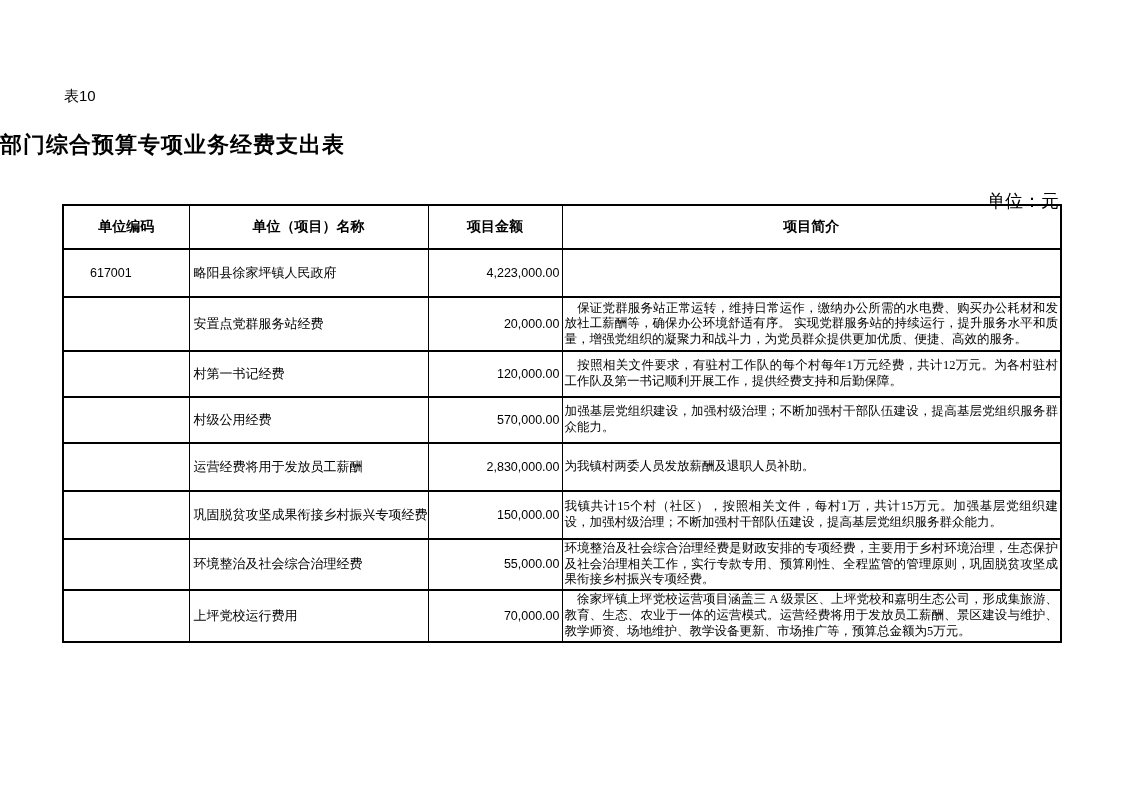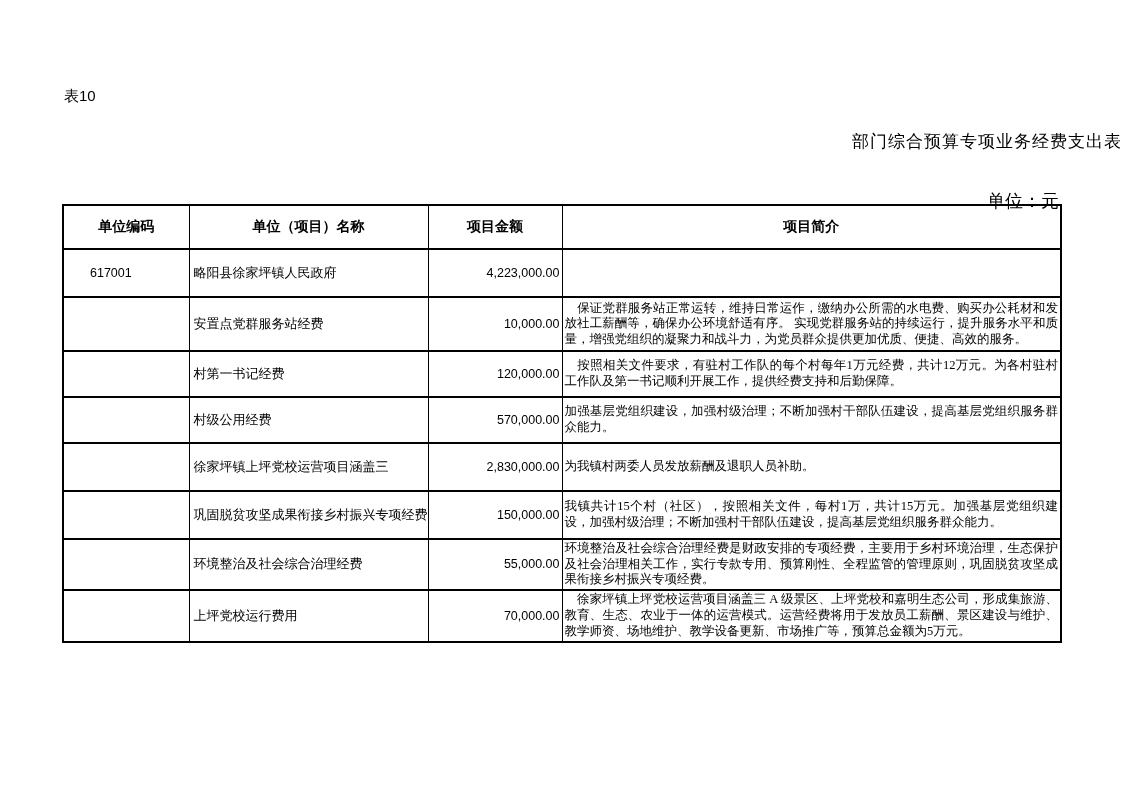--- a/index.html
+++ b/index.html
@@ -15,23 +15,23 @@
     background: #fff;
     overflow: hidden;
   }
   .table-label {
     position: absolute; left: 64px; top: 87px;
     font-family: Liberation Sans, sans-serif;
     font-size: 15px; font-weight: 400;
   }
   .doc-title {
     position: absolute; left: 0; top: 130px; width: 1122px;
-    text-align: right;
+    text-align: left;
     font-family: "Liberation Serif", "DejaVu Serif", serif;
-    font-size: 17px; font-weight: 400;
+    font-size: 22px; font-weight: 700;
     letter-spacing: 1px;
   }
   .unit-note {
     position: absolute; top: 189px; right: 63px;
     font-size: 18px;
   }
   table.budget-table {
     position: absolute; left: 62px; top: 204px;
     width: 998px;
     table-layout: fixed;
@@ -107,38 +107,38 @@
     <tbody>
       <tr style="height:48px">
         <td class="code lvl1">617001</td>
         <td class="name">略阳县徐家坪镇人民政府</td>
         <td class="amount">4,223,000.00</td>
         <td class="desc"></td>
       </tr>
       <tr style="height:54px">
         <td class="code lvl1"></td>
         <td class="name">安置点党群服务站经费</td>
-        <td class="amount">10,000.00</td>
+        <td class="amount">20,000.00</td>
         <td class="desc">　保证党群服务站正常运转，维持日常运作，缴纳办公所需的水电费、购买办公耗材和发放社工薪酬等，确保办公环境舒适有序。 实现党群服务站的持续运行，提升服务水平和质量，增强党组织的凝聚力和战斗力，为党员群众提供更加优质、便捷、高效的服务。</td>
       </tr>
       <tr style="height:46px">
         <td class="code lvl1"></td>
         <td class="name">村第一书记经费</td>
         <td class="amount">120,000.00</td>
         <td class="desc">　按照相关文件要求，有驻村工作队的每个村每年1万元经费，共计12万元。为各村驻村工作队及第一书记顺利开展工作，提供经费支持和后勤保障。</td>
       </tr>
       <tr style="height:46px">
         <td class="code lvl1"></td>
         <td class="name">村级公用经费</td>
         <td class="amount">570,000.00</td>
         <td class="desc">加强基层党组织建设，加强村级治理；不断加强村干部队伍建设，提高基层党组织服务群众能力。</td>
       </tr>
       <tr style="height:48px">
         <td class="code lvl1"></td>
-        <td class="name">徐家坪镇上坪党校运营项目涵盖三</td>
+        <td class="name">运营经费将用于发放员工薪酬</td>
         <td class="amount">2,830,000.00</td>
         <td class="desc">为我镇村两委人员发放薪酬及退职人员补助。</td>
       </tr>
       <tr style="height:48px">
         <td class="code lvl1"></td>
         <td class="name">巩固脱贫攻坚成果衔接乡村振兴专项经费</td>
         <td class="amount">150,000.00</td>
         <td class="desc">我镇共计15个村（社区），按照相关文件，每村1万，共计15万元。加强基层党组织建设，加强村级治理；不断加强村干部队伍建设，提高基层党组织服务群众能力。</td>
       </tr>
       <tr style="height:47px">

